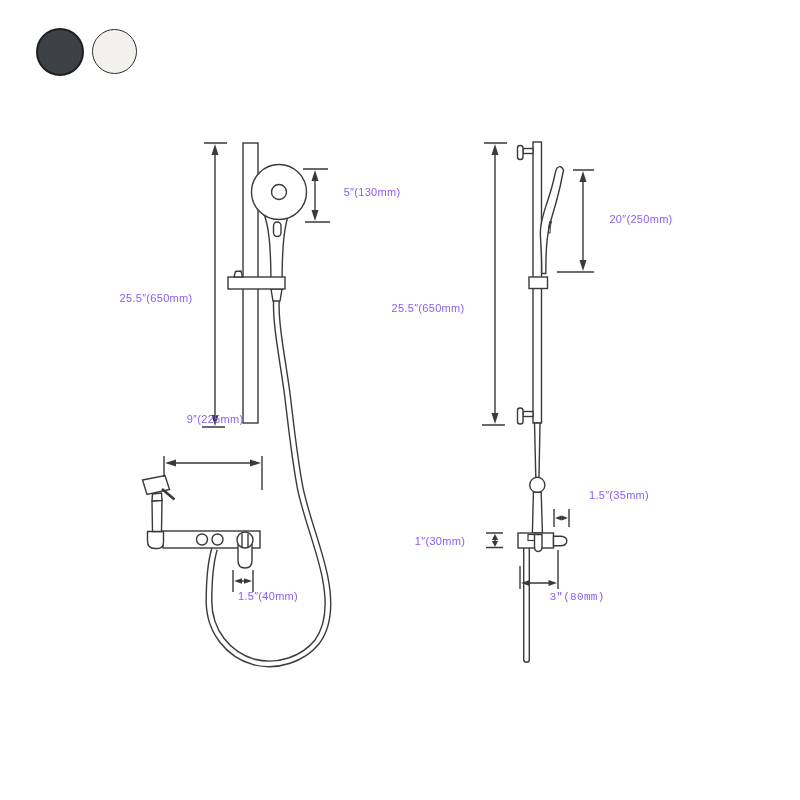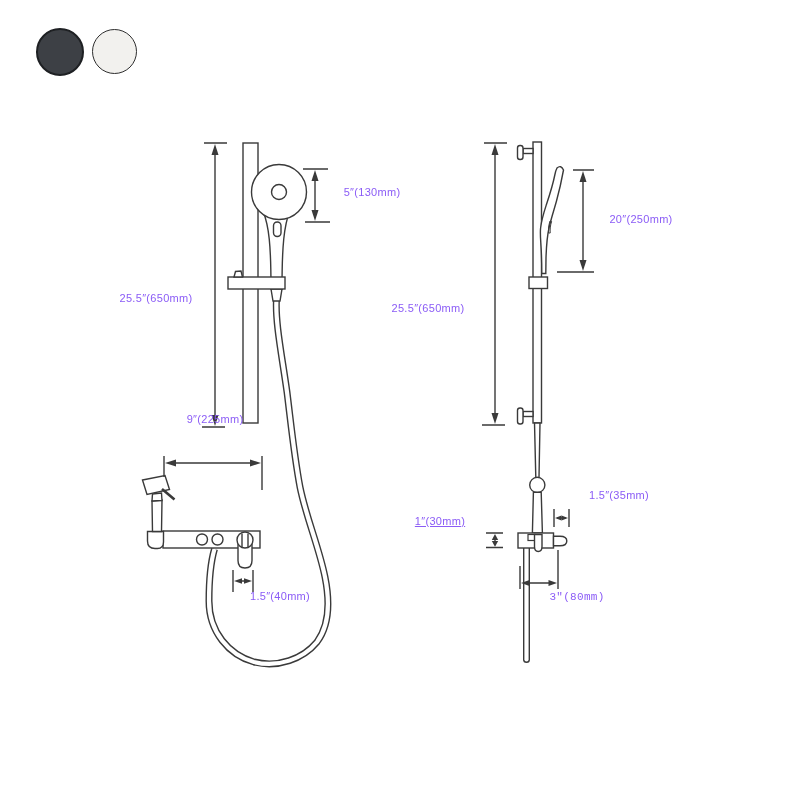--- a/index.html
+++ b/index.html
@@ -168,20 +168,20 @@
           <polygon points="521,583 529.5,580 529.5,586" fill="#3a3a3a" stroke="none"></polygon>
           <polygon points="557,583 548.5,580 548.5,586" fill="#3a3a3a" stroke="none"></polygon>
         </g>
       </g>
     </g>
   </svg>
 
   <div class="dim-label" style="left:156px;top:293px;">25.5″(650mm)</div>
   <div class="dim-label" style="left:372px;top:187px;">5″(130mm)</div>
   <div class="dim-label" style="left:215px;top:414px;">9″(225mm)</div>
-  <div class="dim-label" style="left:280px;top:591px;">1.5″(40mm)</div>
+  <div class="dim-label" style="left:268px;top:591px;">1.5″(40mm)</div>
 
   <div class="dim-label" style="left:428px;top:303px;">25.5″(650mm)</div>
   <div class="dim-label" style="left:641px;top:214px;">20″(250mm)</div>
   <div class="dim-label" style="left:581px;top:490px;margin-left:38px;">1.5″(35mm)</div>
-  <div class="dim-label" style="left:440px;top:516px;text-decoration:underline;">1″(30mm)</div>
+  <div class="dim-label" style="left:440px;top:536px;">1″(30mm)</div>
   <div class="dim-label" style="left:577px;top:592px;font-family:Liberation Mono, monospace;">3″(80mm)</div>
 </div>
 
 </body></html>

